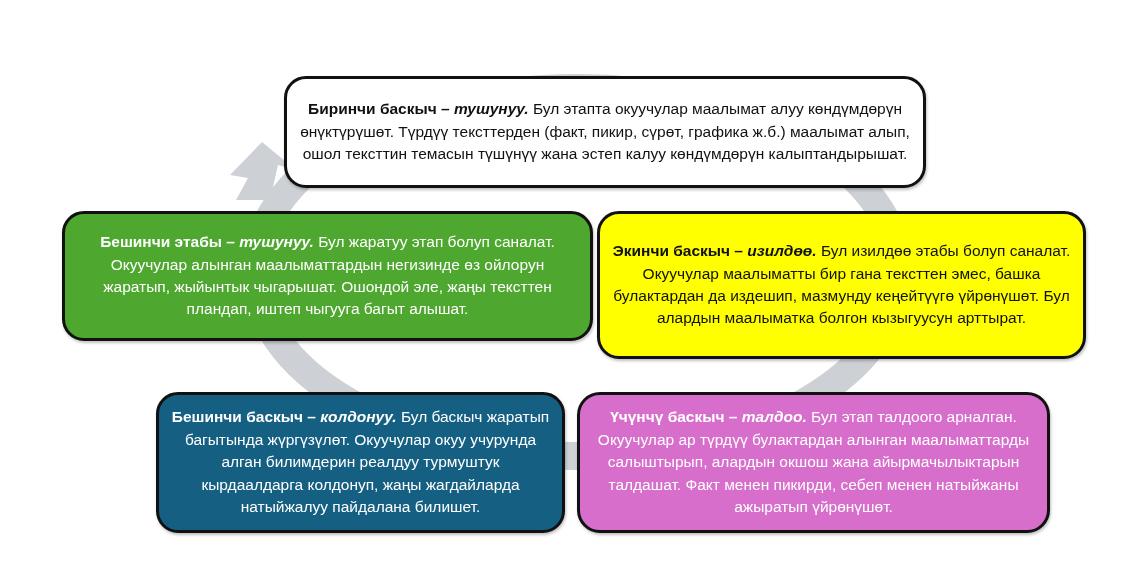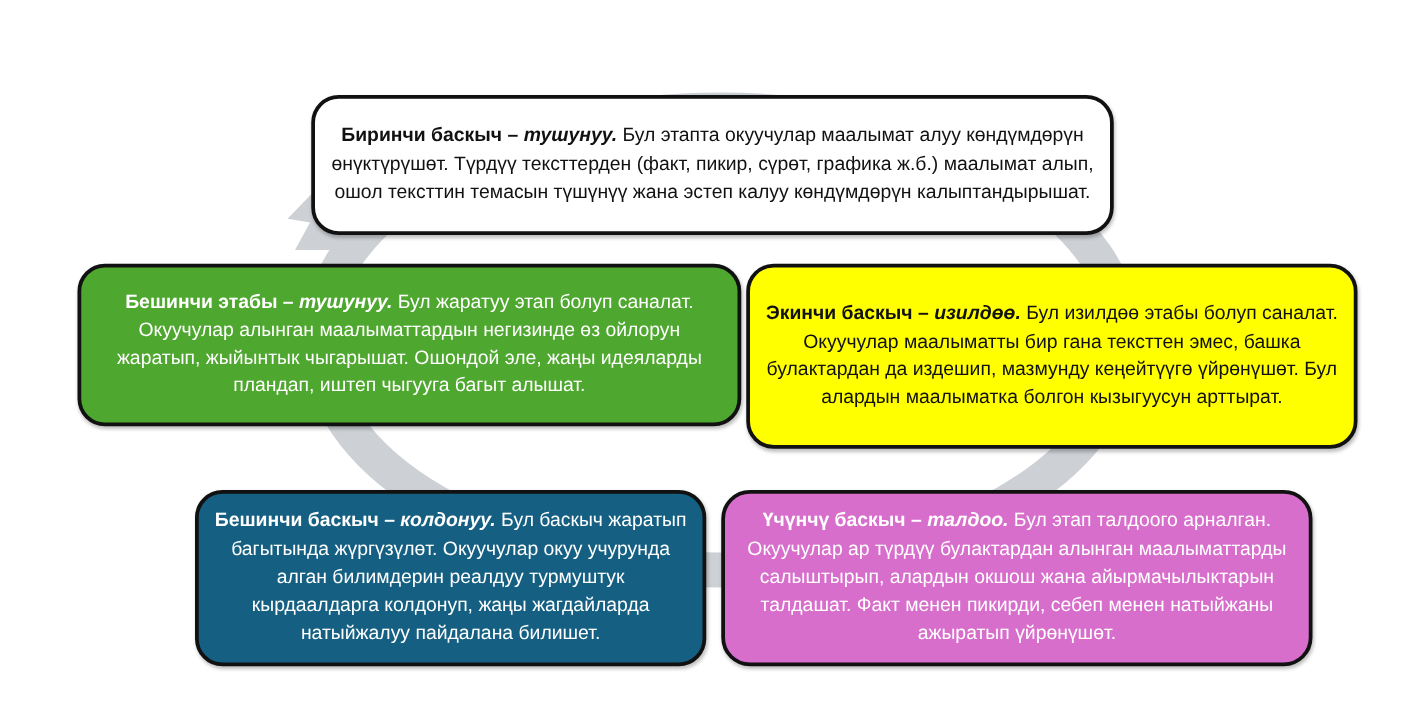--- a/index.html
+++ b/index.html
@@ -17,21 +17,21 @@
     text-align: center;
     font-size: 15.5px;
     line-height: 22.4px;
     padding: 6px 12px;
     display: flex; align-items: center; justify-content: center;
     box-shadow: 1px 2px 3px rgba(0,0,0,0.25);
   }
   .box p { margin: 0; }
   .box b { font-weight: bold; }
   .box i { font-style: italic; font-weight: bold; }
-  #b1 { left: 249px; top: 76px; width: 642px; height: 112px; background: #ffffff; color: #111; }
+  #b1 { left: 284px; top: 76px; width: 642px; height: 112px; background: #ffffff; color: #111; }
   #b5 { left: 62px; top: 211px; width: 531px; height: 130px; background: #4ea72e; color: #fff; }
   #b2 { left: 597px; top: 211px; width: 489px; height: 148px; background: #ffff00; color: #111; }
   #b4 { left: 156px; top: 392px; width: 409px; height: 141px; background: #156082; color: #fff; }
   #b3 { left: 577px; top: 392px; width: 473px; height: 141px; background: #d86ecc; color: #fff; border-radius: 23px; }
   #b2 b, #b1 b { color: #111; }
 </style>
 </head>
 <body>
 
 <svg class="cycle" width="1122" height="574" viewBox="0 0 1122 574">
@@ -39,21 +39,21 @@
   <ellipse cx="577" cy="272" rx="322" ry="184" fill="none" stroke="#cdd1d6" stroke-width="28"></ellipse>
 
   <polygon points="236,200 270,200 278,165 296,170 262,142 230,175 248,178" fill="#cdd1d6"></polygon>
 </svg>
 
 <div class="box" id="b1">
   <p><b>Биринчи баскыч – </b><i>тушунуу.</i><span> Бул этапта окуучулар маалымат алуу көндүмдөрүн өнүктүрүшөт. Түрдүү тексттерден (факт, пикир, сүрөт, графика ж.б.) маалымат алып, ошол тексттин темасын түшүнүү жана эстеп калуу көндүмдөрүн калыптандырышат.</span></p>
 </div>
 
 <div class="box" id="b5">
-  <p><b>Бешинчи этабы – </b><i>тушунуу.</i><span> Бул жаратуу этап болуп саналат. Окуучулар алынган маалыматтардын негизинде өз ойлорун жаратып, жыйынтык чыгарышат. Ошондой эле, жаңы идеяларды пландап, иштеп чыгууга багыт алышат.</span></p>
+  <p><b>Бешинчи этабы – </b><i>тушунуу.</i><span> Бул жаратуу этап болуп саналат. Окуучулар алынган маалыматтардын негизинде өз ойлорун жаратып, жыйынтык чыгарышат. Ошондой эле, жаңы тексттен пландап, иштеп чыгууга багыт алышат.</span></p>
 </div>
 
 <div class="box" id="b2">
   <p><b>Экинчи баскыч – </b><i>изилдөө.</i><span> Бул изилдөө этабы болуп саналат. Окуучулар маалыматты бир гана тексттен эмес, башка булактардан да издешип, мазмунду кеңейтүүгө үйрөнүшөт. Бул алардын маалыматка болгон кызыгуусун арттырат.</span></p>
 </div>
 
 <div class="box" id="b4">
   <p><b>Бешинчи баскыч – </b><i>колдонуу.</i><span> Бул баскыч жаратып багытында жүргүзүлөт. Окуучулар окуу учурунда алган билимдерин реалдуу турмуштук кырдаалдарга колдонуп, жаңы жагдайларда натыйжалуу пайдалана билишет.</span></p>
 </div>
 

